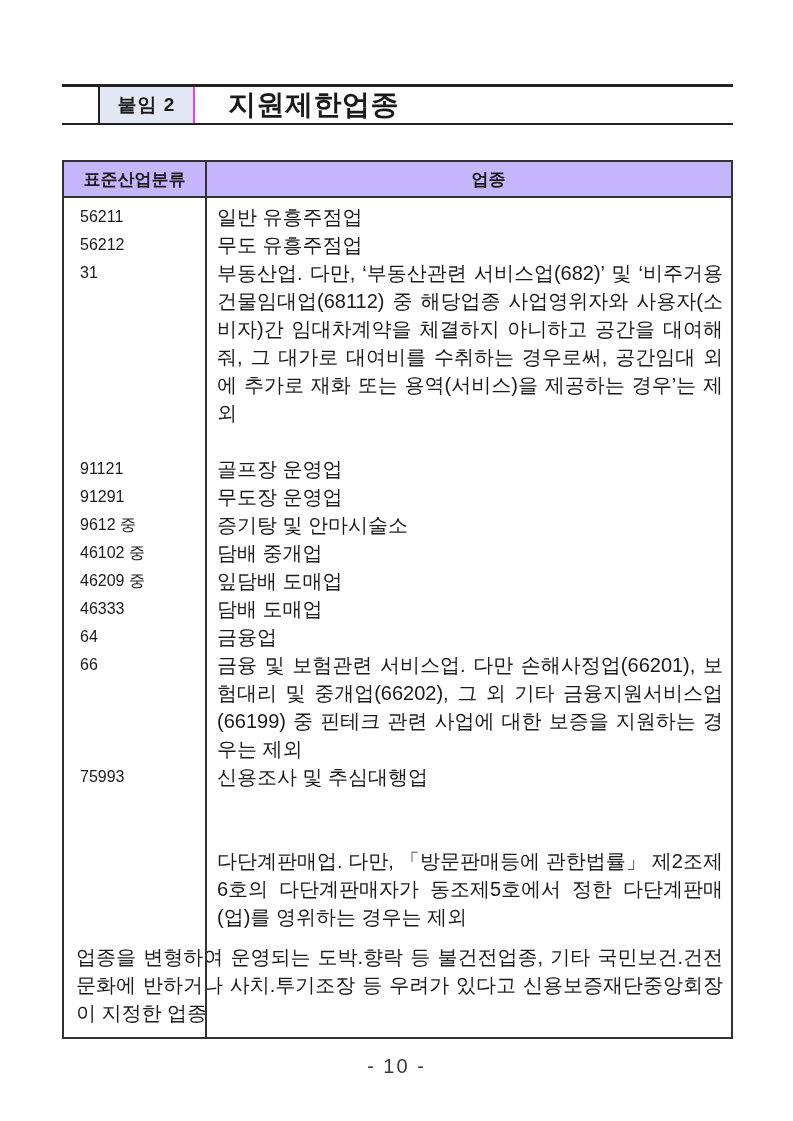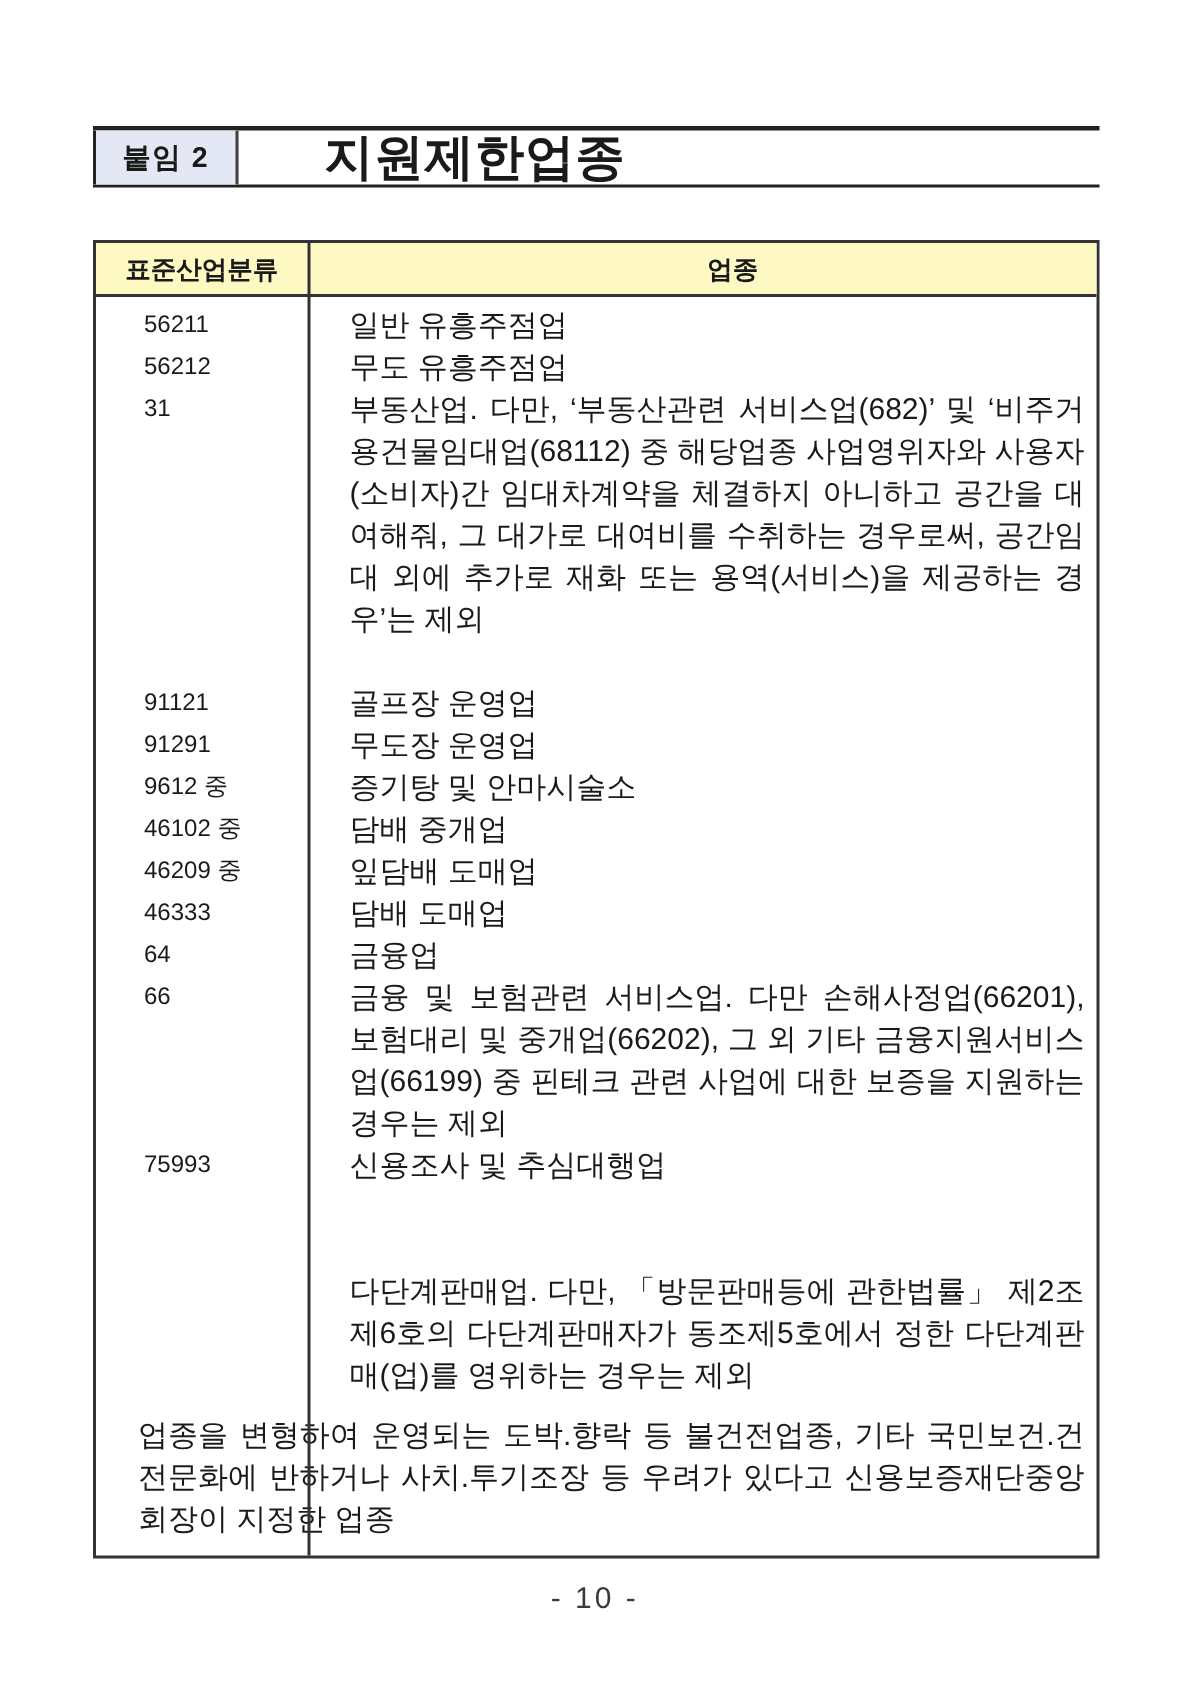--- a/index.html
+++ b/index.html
@@ -15,28 +15,28 @@
 
   
   .banner {
     position: absolute; left: 62px; top: 84px; width: 671px;
     border-top: 3px solid #222; border-bottom: 2px solid #222;
     display: flex; align-items: stretch; height: 41px;
   }
   .banner-badge {
     width: 97px;
     background: #e3e8f4;
-    border-left: 2px solid #222; border-right: 2px solid #404040;
+    border-left: 2px solid #222; border-right: 2px solid #d946ef;
     display: flex; align-items: center; justify-content: center;
-    font-weight: bold; font-size: 19px; letter-spacing: 1px;
+    font-weight: bold; font-size: 19px; letter-spacing: 1px; margin-left: 36px;
   }
   .banner-title {
     display: flex; align-items: center;
     padding-left: 33px;
-    font-weight: bold; font-size: 33px; letter-spacing: 0.5px; margin-left: 24px;
+    font-weight: bold; font-size: 28px; letter-spacing: 0.5px;
   }
 
   
   .doc-table {
     position: absolute; left: 62px; top: 160px; width: 671px;
     border: 2px solid #333;
     background: #fff;
   }
   .vline {
     position: absolute; left: 141px; top: 0; bottom: 0; width: 2px;
@@ -44,21 +44,21 @@
   }
   .thead {
     display: flex; height: 36px;
     background: #e2e2e2;
     border-bottom: 2px solid #333;
     font-weight: bold; font-size: 17px;
   }
   .th-code { width: 141px; display: flex; align-items: center; justify-content: center; }
   .th-desc { flex: 1; display: flex; align-items: center; justify-content: center; margin-left: 41px; }
 
-  .tbody { padding-top: 5px; padding-bottom: 10px; padding-left: 16px; }
+  .tbody { padding-top: 5px; padding-bottom: 10px; }
   .body-row { display: flex; min-height: 28px; }
   .body-row:last-child { margin-top: 12px; flex-direction: column; }
   .cell-code {
     width: 141px; padding-left: 16px;
     font-size: 16px; line-height: 28px;
     flex-shrink: 0;
   }
   .cell-desc {
     flex: 1; padding-left: 12px; padding-right: 8px;
     font-size: 20px; line-height: 28px;
@@ -77,21 +77,21 @@
 
 <div class="page">
 
   <div class="banner">
     <div class="banner-badge" style="background: rgb(227, 232, 244);">붙임 2</div>
     <div class="banner-title">지원제한업종</div>
   </div>
 
   <div class="doc-table">
     <div class="vline"></div>
-    <div class="thead" style="background: #fef9c3;">
+    <div class="thead" style="background: #c4b5fd;">
       <div class="th-code">표준산업분류</div>
       <div class="th-desc">업종</div>
     </div>
     <div class="tbody" id="tbody">
         <div class="body-row">
           <div class="cell-code">56211</div>
           <div class="cell-desc">일반 유흥주점업</div>
         </div>
         <div class="body-row">
           <div class="cell-code">56212</div>

